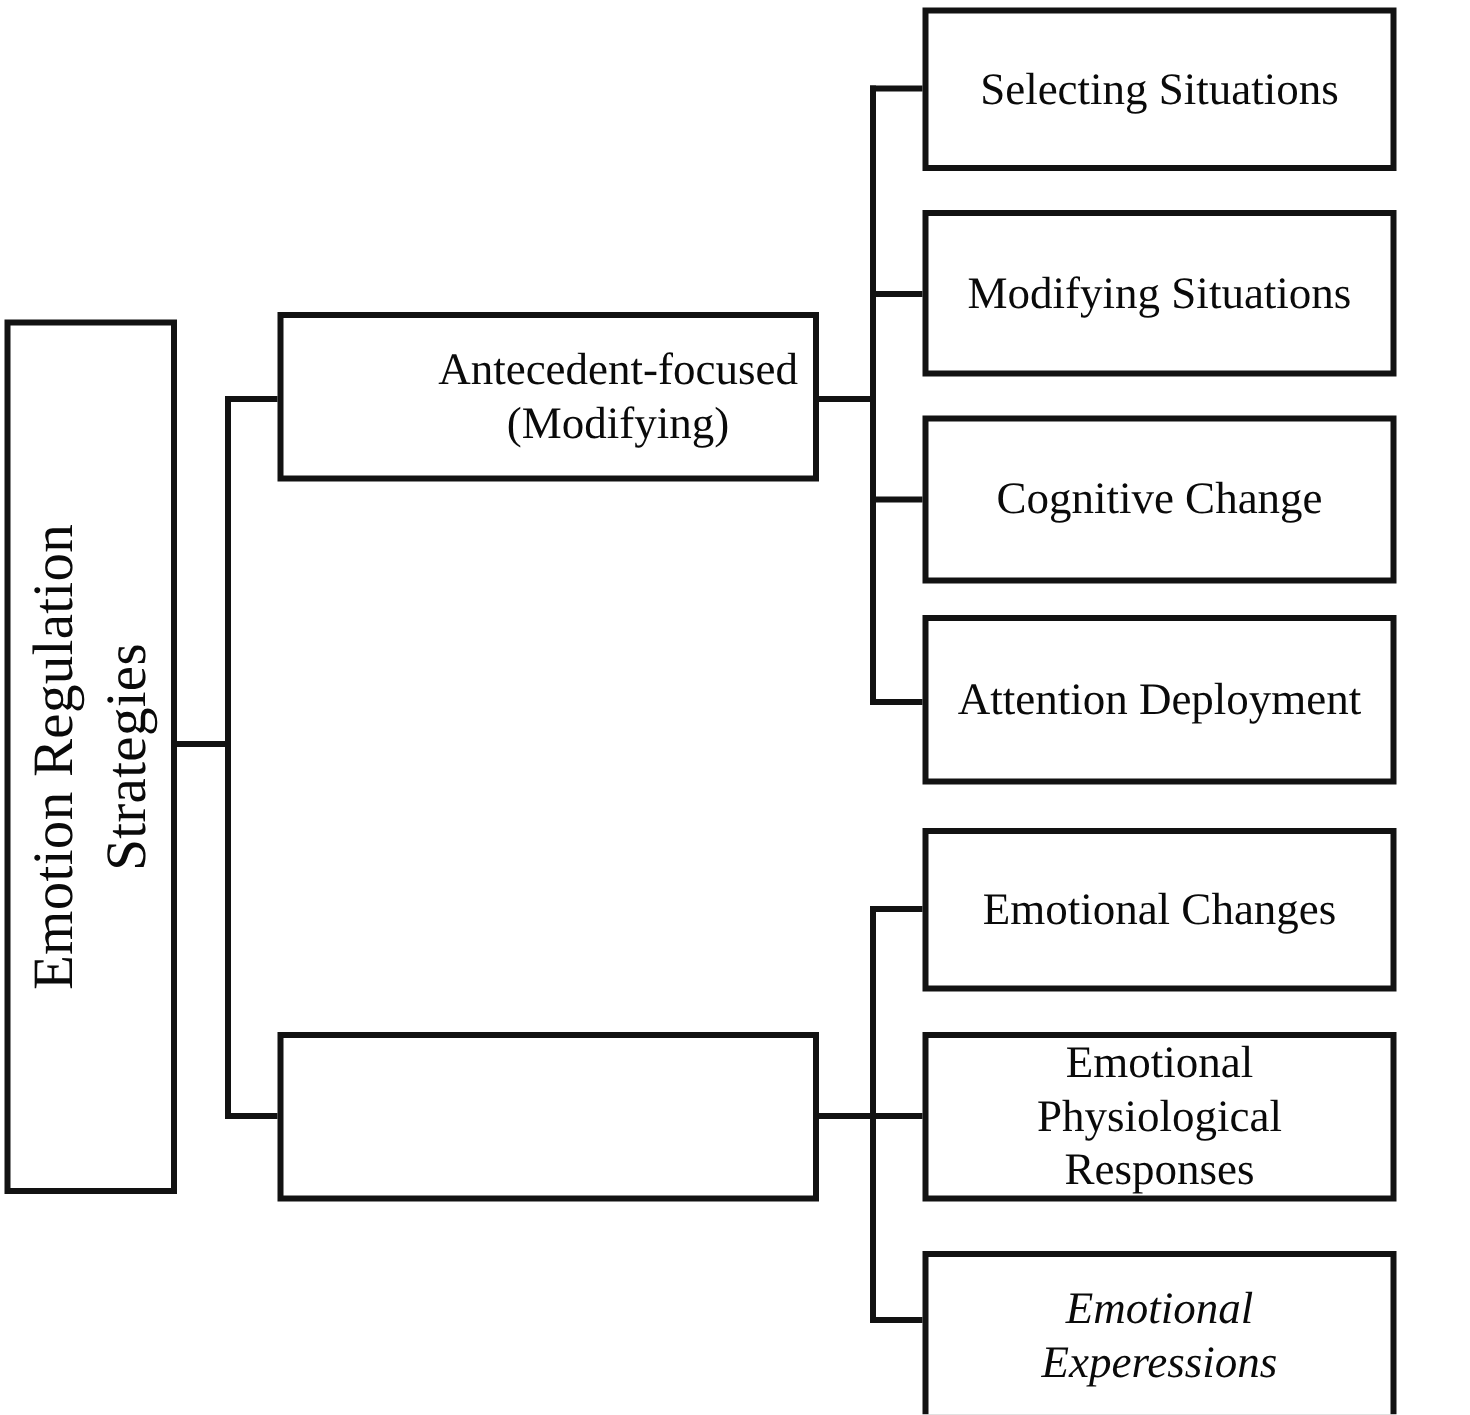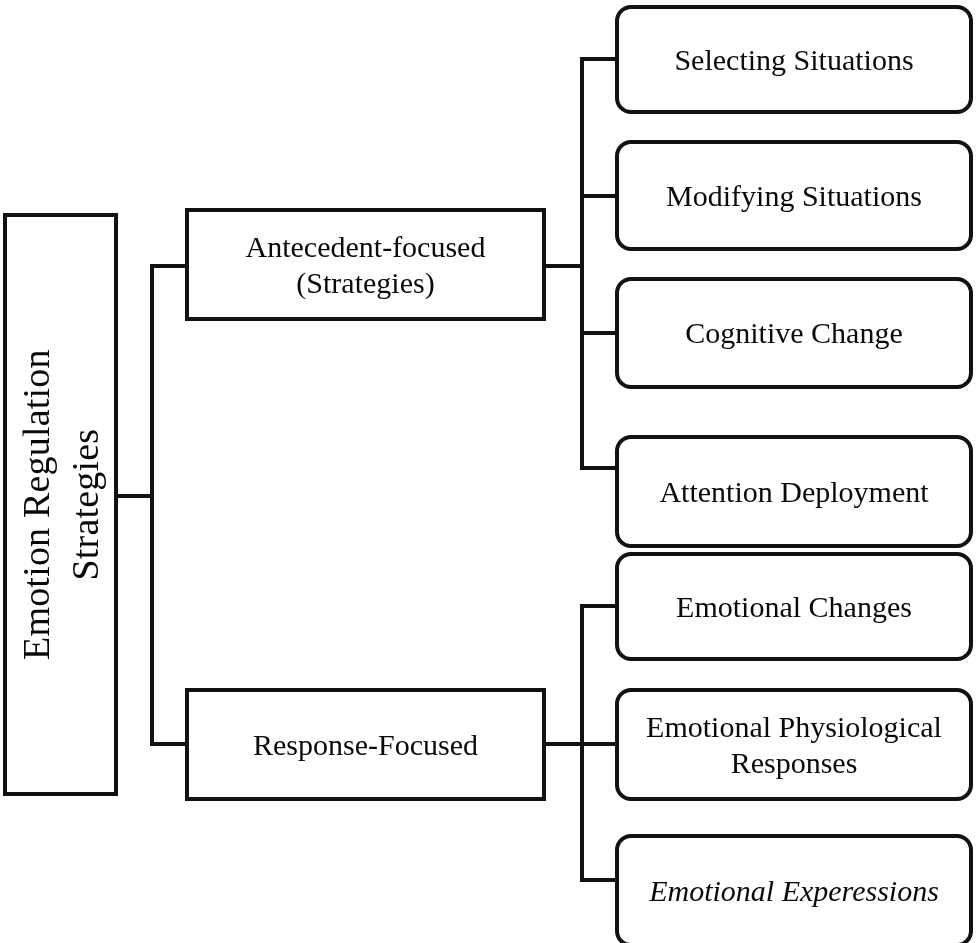--- a/index.html
+++ b/index.html
@@ -48,35 +48,35 @@
     letter-spacing: 0.2px;
     line-height: 1.28;
     padding: 0;
   }
   
   .node.mid {
     left: 185px;
     width: 361px;
     height: 113px;
     font-size: 30px;
+    justify-content: flex-end;
   }
   .node.mid-1 { top: 208px; }
   .node.mid-2 { top: 688px; }
 
   
   .node.leaf {
     left: 615px;
-    width: 358px;
+    width: 316px;
     font-size: 30px;
-    border-radius: 16px;
   }
   .node.leaf-1 { top: 5px;   height: 109px; }
   .node.leaf-2 { top: 140px; height: 111px; font-family: Liberation Serif, serif; }
   .node.leaf-3 { top: 277px; height: 112px; text-align: center; }
-  .node.leaf-4 { top: 435px; height: 113px; }
+  .node.leaf-4 { top: 410px; height: 113px; }
   .node.leaf-5 { top: 552px; height: 109px; }
   .node.leaf-6 { top: 688px; height: 113px; }
   .node.leaf-7 { top: 834px; height: 113px; font-style: italic; }
 
   
   .ln {
     position: absolute;
     background: #121212;
     z-index: 1;
   }
@@ -105,24 +105,24 @@
   <div class="ln v" style="left:580px; top:604px; height:277px;"></div>
   <div class="ln h" style="left:580px; top:604px; width:39px;"></div>
   <div class="ln h" style="left:580px; top:742px; width:39px;"></div>
   <div class="ln h" style="left:580px; top:878px; width:39px;"></div>
 
   <div class="node root">
     <span class="label"><span>Emotion Regulation</span><br><span>Strategies</span></span>
   </div>
 
   <div class="node mid mid-1">
-    <span class="label"><span>Antecedent-focused</span><br><span>(Strategies)</span></span>
+    <span class="label"><span>Antecedent-focused</span><br><span>(Modifying)</span></span>
   </div>
   <div class="node mid mid-2">
-    <span class="label"><span>Response-Focused</span><br></span>
+    <span class="label"><br></span>
   </div>
 
   <div class="node leaf leaf-1">
     <span class="label">Selecting Situations</span>
   </div>
   <div class="node leaf leaf-2">
     <span class="label">Modifying Situations</span>
   </div>
   <div class="node leaf leaf-3">
     <span class="label">Cognitive Change</span>

